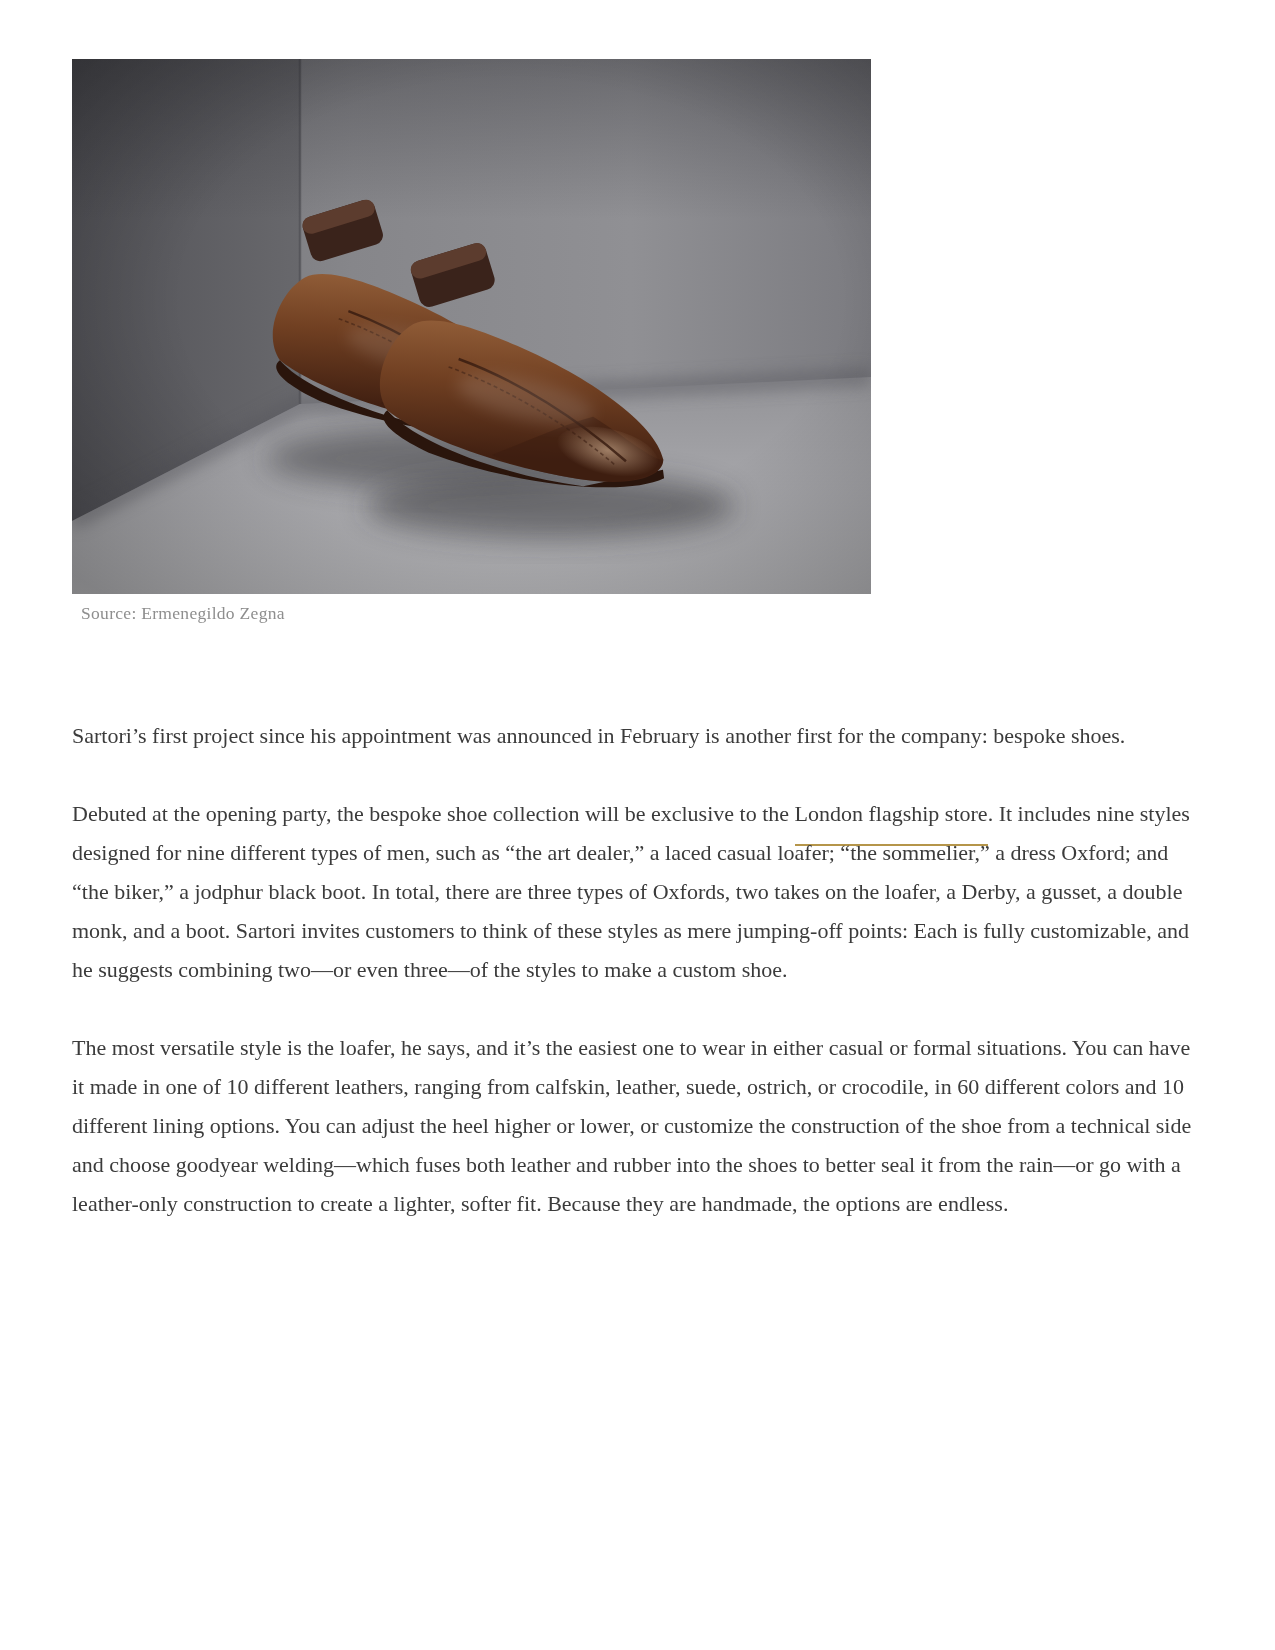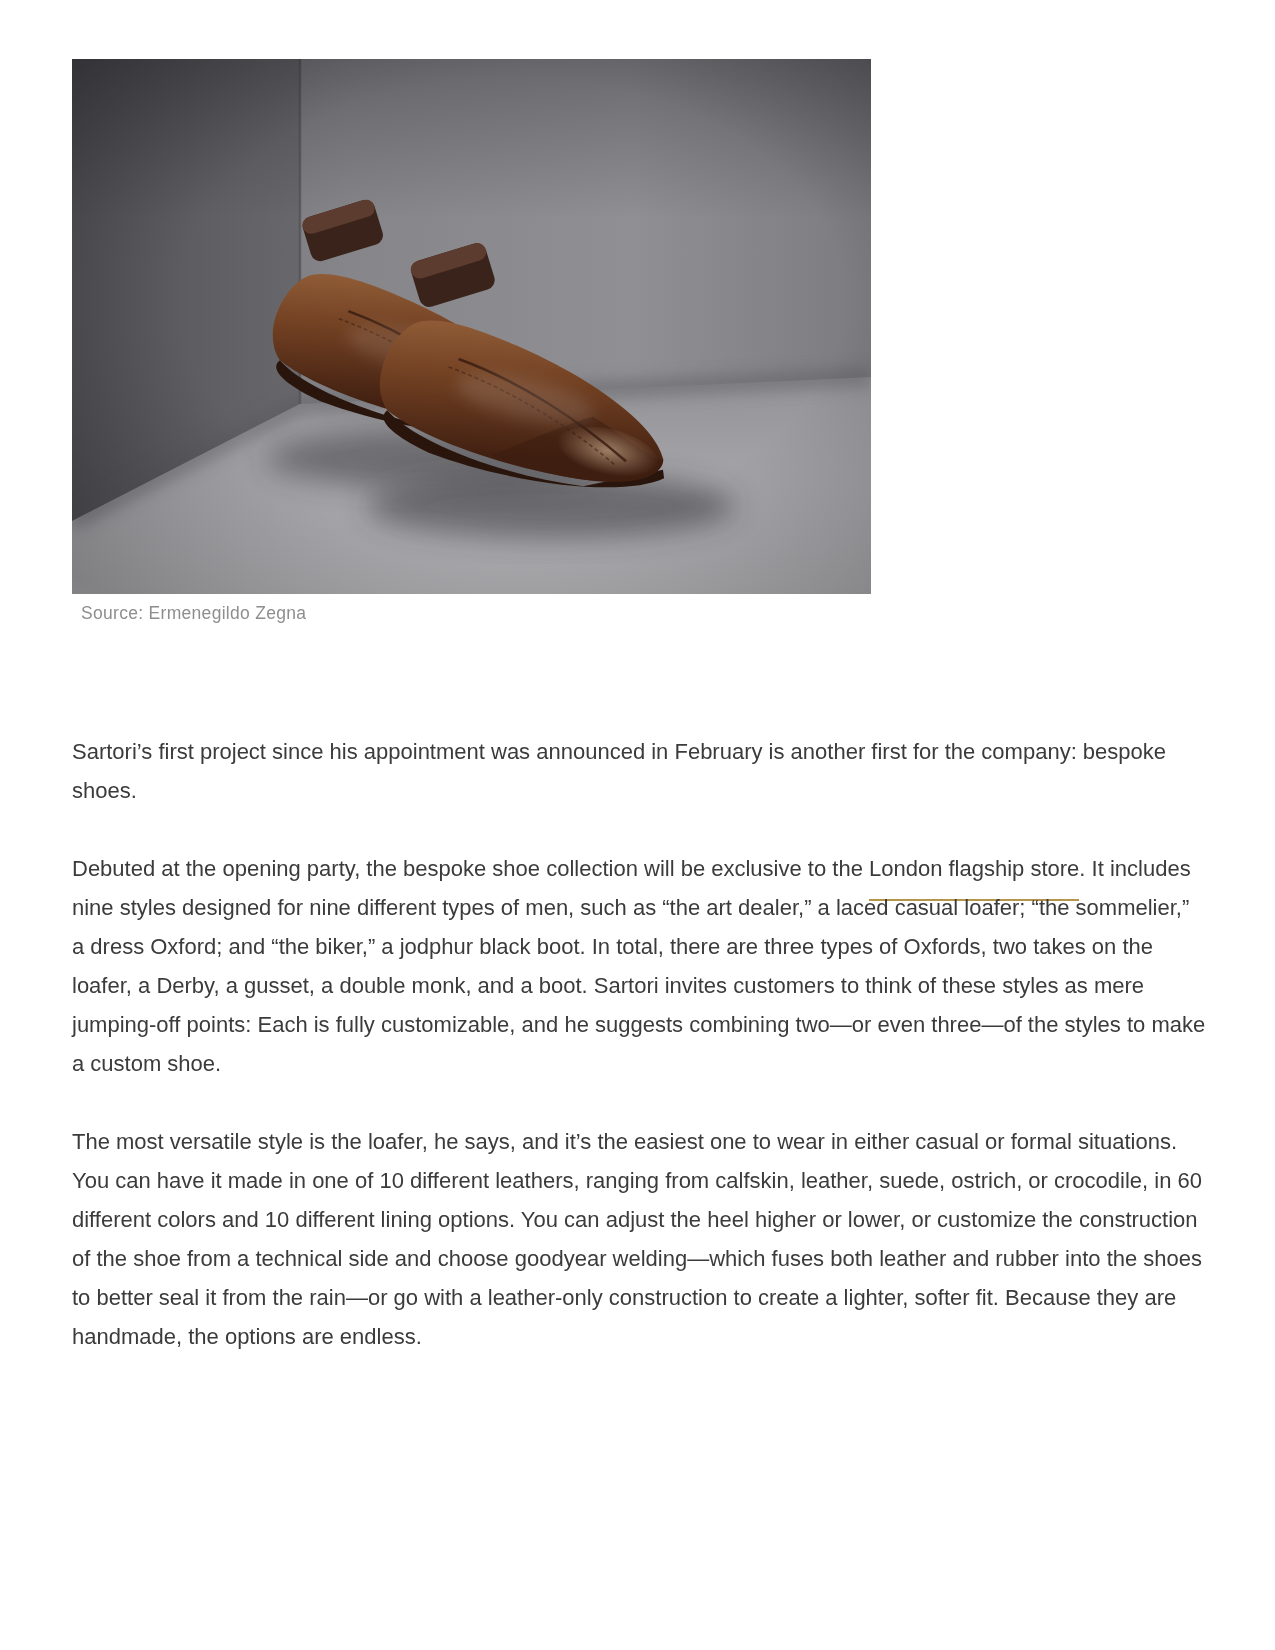--- a/index.html
+++ b/index.html
@@ -5,21 +5,21 @@
   html, body {
     margin: 0;
     padding: 0;
     background: #ffffff;
   }
   .page {
     position: relative;
     width: 1275px;
     height: 1650px;
     background: #ffffff;
-    font-family: Liberation Sans, sans-serif;
+    font-family: Liberation Serif, serif;
     overflow: hidden;
   }
   .photo-figure {
     position: absolute;
     left: 72px;
     top: 59px;
     width: 799px;
     height: 535px;
     margin: 0;
   }
@@ -40,21 +40,21 @@
   .article {
     position: absolute;
     left: 72px;
     top: 716px;
     width: 1135px;
     font-size: 22px;
     line-height: 39px;
     color: #3b3b3b;
   }
   .article p {
-    margin: 16px 0 39px 0;
+    margin: 0 0 39px 0;
   }
   .article-link {
     color: inherit;
     text-decoration: none;
     border-bottom: 2px solid var(--link-underline, #b5954a);
     padding-bottom: 18px;
     cursor: pointer;
   }
 </style>
 </head>

